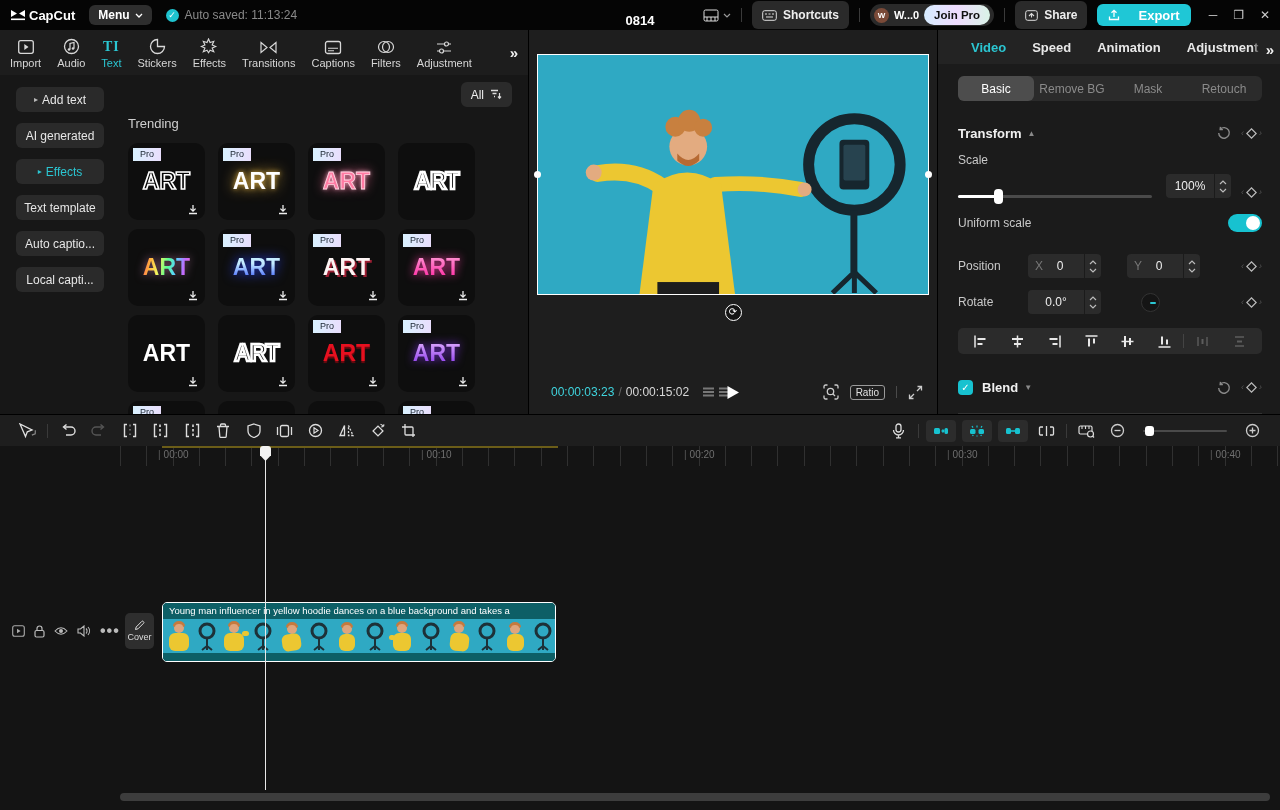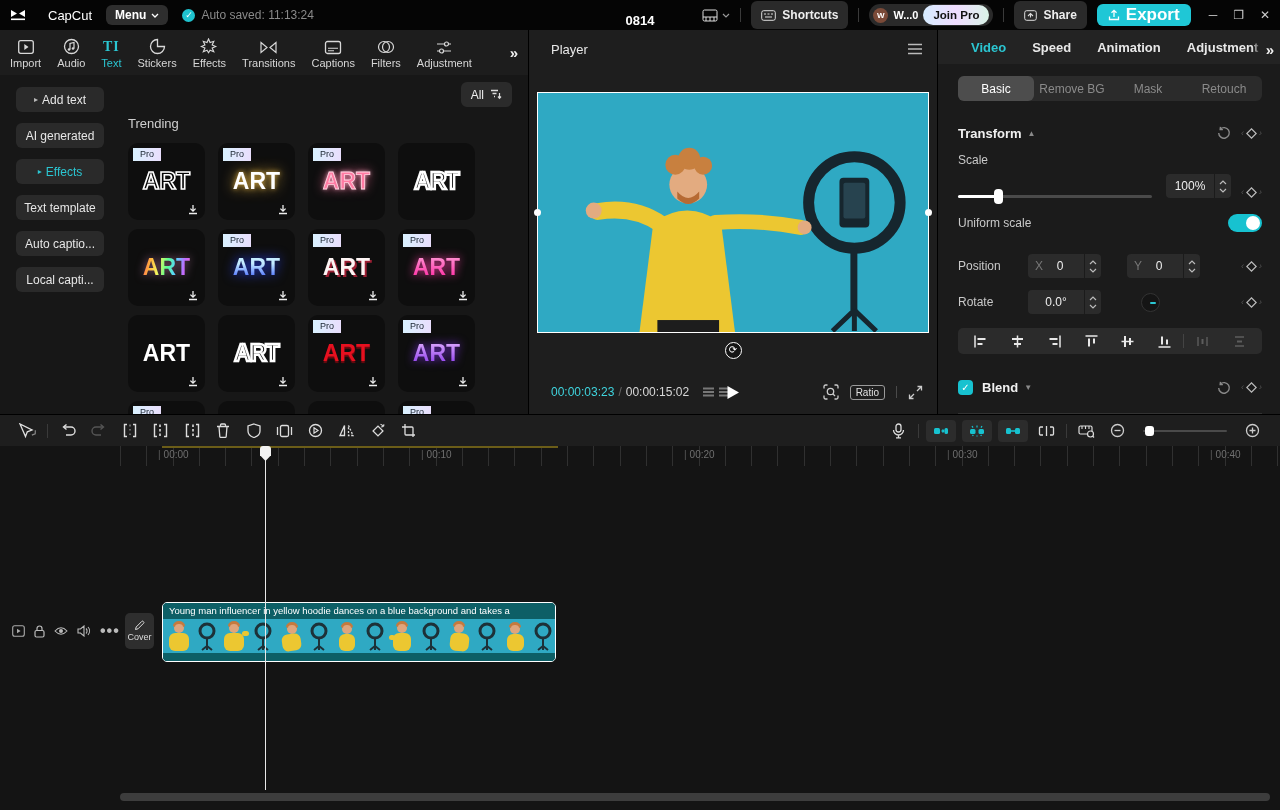--- a/index.html
+++ b/index.html
@@ -4,41 +4,41 @@
 <style>
   * { margin:0; padding:0; box-sizing:border-box; }
   html,body { width:1280px; height:810px; overflow:hidden; background:#000;
     font-family:"Liberation Sans", sans-serif; color:#ddd; -webkit-font-smoothing:antialiased; }
   .app { width:1280px; height:810px; display:flex; flex-direction:column; background:#000; }
   svg { display:block; }
 
   
   .titlebar { height:30px; flex:0 0 30px; background:#050505; display:flex; align-items:center; position:relative; padding:0 10px; }
   .tb-left { display:flex; align-items:center; gap:14px; }
-  .logo { display:flex; align-items:center; gap:22px; font-weight:normal; font-size:13px; color:#fff; }
+  .logo { display:flex; align-items:center; gap:3px; font-weight:bold; font-size:13px; color:#fff; }
   .menu-btn { background:#2e2e2e; border:none; color:#fff; font-weight:bold; font-size:12px;
     border-radius:6px; height:20px; padding:0 9px; display:flex; align-items:center; gap:5px; cursor:pointer; }
   .autosave { display:flex; align-items:center; gap:6px; color:#8a8a8a; font-size:12px; }
   .chk { width:13px; height:13px; border-radius:50%; background:#1fc3cf; color:#fff; font-size:9px;
     display:flex; align-items:center; justify-content:center; }
   .tb-center { position:absolute; left:50%; transform:translateX(-50%); top:0; height:40px;
     display:flex; align-items:center; font-weight:bold; font-size:13px; color:#fff; }
   .tb-right { margin-left:auto; display:flex; align-items:center; gap:10px; }
   .tb-sep { width:1px; height:14px; background:#3a3a3a; }
   .tb-icon-btn { background:none; border:none; display:flex; align-items:center; gap:4px; cursor:pointer; color:#ddd; }
   .shortcuts-btn,.share-btn { background:#2a2a2a; border:none; color:#eee; font-size:12px; font-weight:bold;
     border-radius:6px; height:28px; padding:0 10px; display:flex; align-items:center; gap:6px; cursor:pointer; }
   .user-pill { background:#2a2a2a; border-radius:12px; height:22px; display:flex; align-items:center; gap:5px; padding:0 4px; }
   .avatar { width:15px; height:15px; border-radius:50%; background:#7a4a38; color:#fff; font-size:8px; font-weight:bold;
     display:flex; align-items:center; justify-content:center; }
   .user-name { font-size:11px; font-weight:bold; color:#fff; }
   .joinpro { background:linear-gradient(90deg,#d6ecff,#efdcff,#d9f3e6); color:#101010; font-weight:bold;
     font-size:11.5px; border:none; border-radius:11px; height:20px; padding:0 10px; cursor:pointer; }
-  .export-btn { background:#1fc7d6; border:none; color:#fff; font-weight:bold; font-size:17px;
-    border-radius:6px; height:22px; padding:0 11px; display:flex; align-items:center; gap:6px; cursor:pointer; }
+  .export-btn { background:#1fc7d6; border:none; color:#fff; font-weight:bold; font-size:13px;
+    border-radius:6px; height:22px; padding:0 11px; display:flex; align-items:center; gap:18px; cursor:pointer; }
   .win-ctl { display:flex; align-items:center; gap:16px; margin-left:8px; color:#ccc; }
   .win-ctl span { font-size:12px; cursor:pointer; }
 
   
   .main { height:384px; flex:0 0 384px; display:flex; gap:1px; }
   .panel { background:#1b1b1b; height:100%; }
   .left { width:528px; flex:0 0 528px; display:flex; flex-direction:column; }
   .playerp { width:408px; flex:0 0 408px; background:#1e1e1e; display:flex; flex-direction:column; }
   .inspector { width:342px; flex:0 0 342px; background:#1b1b1b; display:flex; flex-direction:column; }
 
@@ -497,28 +497,20 @@
               <span class="pro">Pro</span>
 
             </div>
 
           </div>
         </div>
       </div>
     </section>
 
     <section class="panel playerp">
-      <div class="p-head">
-        <span>Player</span>
-        <span class="burger">
-          <svg width="16" height="12" viewBox="0 0 16 12">
-              <path d="M1,1.5 h14 M1,6 h14 M1,10.5 h14" stroke="#bbb" stroke-width="1.6"></path>
-            </svg>
-        </span>
-      </div>
       <div class="stage">
         <svg viewBox="0 0 392 240" preserveAspectRatio="none">
           <rect width="392" height="240" fill="#2fa9c3"></rect>
 
           <circle cx="318" cy="110" r="46" fill="none" stroke="#16262e" stroke-width="11"></circle>
           <rect x="303" y="85" width="30" height="50" rx="4" fill="#16262e"></rect>
           <rect x="307" y="90" width="22" height="36" rx="2" fill="#27434f"></rect>
           <rect x="314" y="156" width="7" height="62" fill="#16262e"></rect>
           <path d="M318,218 L296,239 M318,218 L340,239 M318,218 L318,239" stroke="#16262e" stroke-width="5"></path>
 

